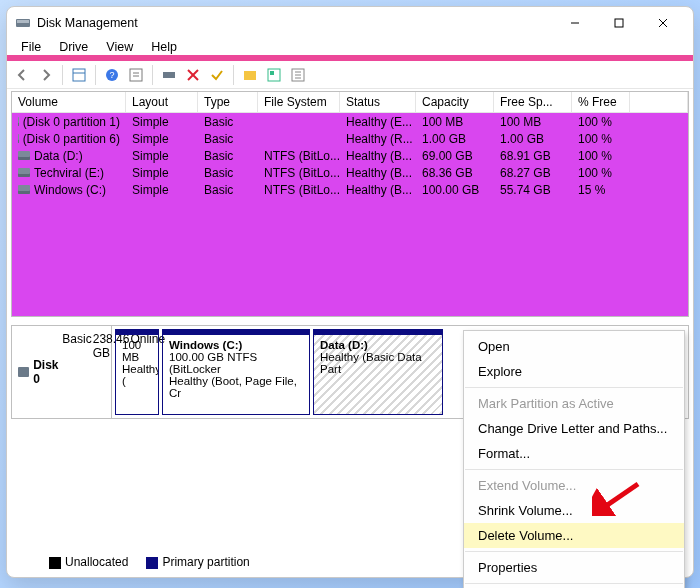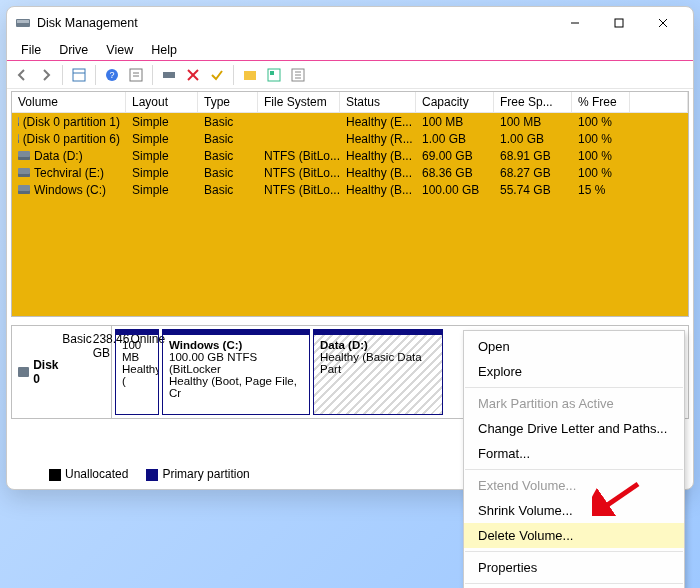--- a/index.html
+++ b/index.html
@@ -1,29 +1,29 @@
 <!DOCTYPE html>
 <html><head>
 <meta charset="utf-8">
 <style>
   * { box-sizing: border-box; font-family: "Segoe UI", Tahoma, sans-serif; }
   body { margin: 0; background: linear-gradient(135deg, #c6e0ff 0%, #9ec8ff 100%); width: 700px; height: 588px; overflow: hidden; position: relative; }
-  .window { position: absolute; left: 6px; top: 6px; width: 688px; height: 484px; background: #ffffff; border: 1px solid #c9c9c9; border-radius: 8px; box-shadow: 0 8px 24px rgba(0,0,0,0.15); display: flex; flex-direction: column; overflow: hidden; }
+  .window { position: absolute; left: 6px; top: 6px; width: 688px; height: 572px; background: #ffffff; border: 1px solid #c9c9c9; border-radius: 8px; box-shadow: 0 8px 24px rgba(0,0,0,0.15); display: flex; flex-direction: column; overflow: hidden; }
   .titlebar { height: 32px; display: flex; align-items: center; padding: 0 8px; font-size: 12.5px; color: #000; }
   .titlebar .title-icon { width: 16px; height: 16px; margin-right: 6px; }
   .titlebar .title-text { flex: 0 0 auto; }
   .titlebar .spacer { flex: 1; }
   .winbtn { width: 44px; height: 30px; display: flex; align-items: center; justify-content: center; }
-  .menubar { height: 22px; display: flex; align-items: center; padding: 0 6px; font-size: 12.5px; gap: 2px; border-bottom: 1px solid #ec4899; }
+  .menubar { height: 22px; display: flex; align-items: center; padding: 0 6px; font-size: 12.5px; gap: 2px; border-bottom: 6px solid #ec4899; }
   .menuitem { padding: 1px 8px; }
   .toolbar { height: 28px; display: flex; align-items: center; padding: 2px 4px; gap: 2px; border-bottom: 1px solid #e6e6e6; }
   .tbtn { width: 22px; height: 22px; display:flex; align-items:center; justify-content:center; border: 1px solid transparent; border-radius:2px; }
   .tsep { width: 1px; height: 20px; background: #d9d9d9; margin: 0 3px; }
   .tbtn svg { width:16px; height:16px; }
-  .list-area { flex: 0 0 auto; height: 226px; border: 1px solid #bfbfbf; margin: 2px 4px 0 4px; background:#eab308; overflow:hidden; display:flex; flex-direction:column;}
+  .list-area { flex: 0 0 auto; height: 226px; border: 1px solid #bfbfbf; margin: 2px 4px 0 4px; background:#d946ef; overflow:hidden; display:flex; flex-direction:column;}
   .list-header { display: grid; grid-template-columns: 114px 72px 60px 82px 76px 78px 78px 58px 1fr; font-size: 12px; border-bottom: 1px solid #e5e5e5; background:#fff;}
   .list-header .hc { padding: 3px 6px; border-right: 1px solid #e5e5e5; white-space:nowrap; overflow:hidden; text-overflow:ellipsis;}
   .list-rows { flex:1; overflow:auto; }
   .row { display: grid; grid-template-columns: 114px 72px 60px 82px 76px 78px 78px 58px 1fr; font-size: 12px; }
   .row .cell { padding: 1.5px 6px; white-space:nowrap; overflow:hidden; text-overflow:ellipsis; display:flex; align-items:center; gap:4px; }
   .vol-icon { width:12px; height:9px; background:#7b8a99; border-radius:1px; box-shadow: inset 0 -3px 0 #5a6977; }
   .disk-area { margin: 8px 4px 0 4px; height: 94px; border: 1px solid #bfbfbf; background:#fff; display:flex; }
   .disk-label { width: 100px; border-right: 1px solid #bfbfbf; padding: 6px; font-size: 12px; display:flex; flex-direction:row; gap:1px;}
   .disk-label .disk-name { font-weight: 600; display:flex; align-items:center; gap:4px;}
   .disk-icon { width:14px; height:10px; background:#6b7a89; border-radius:1px; }

